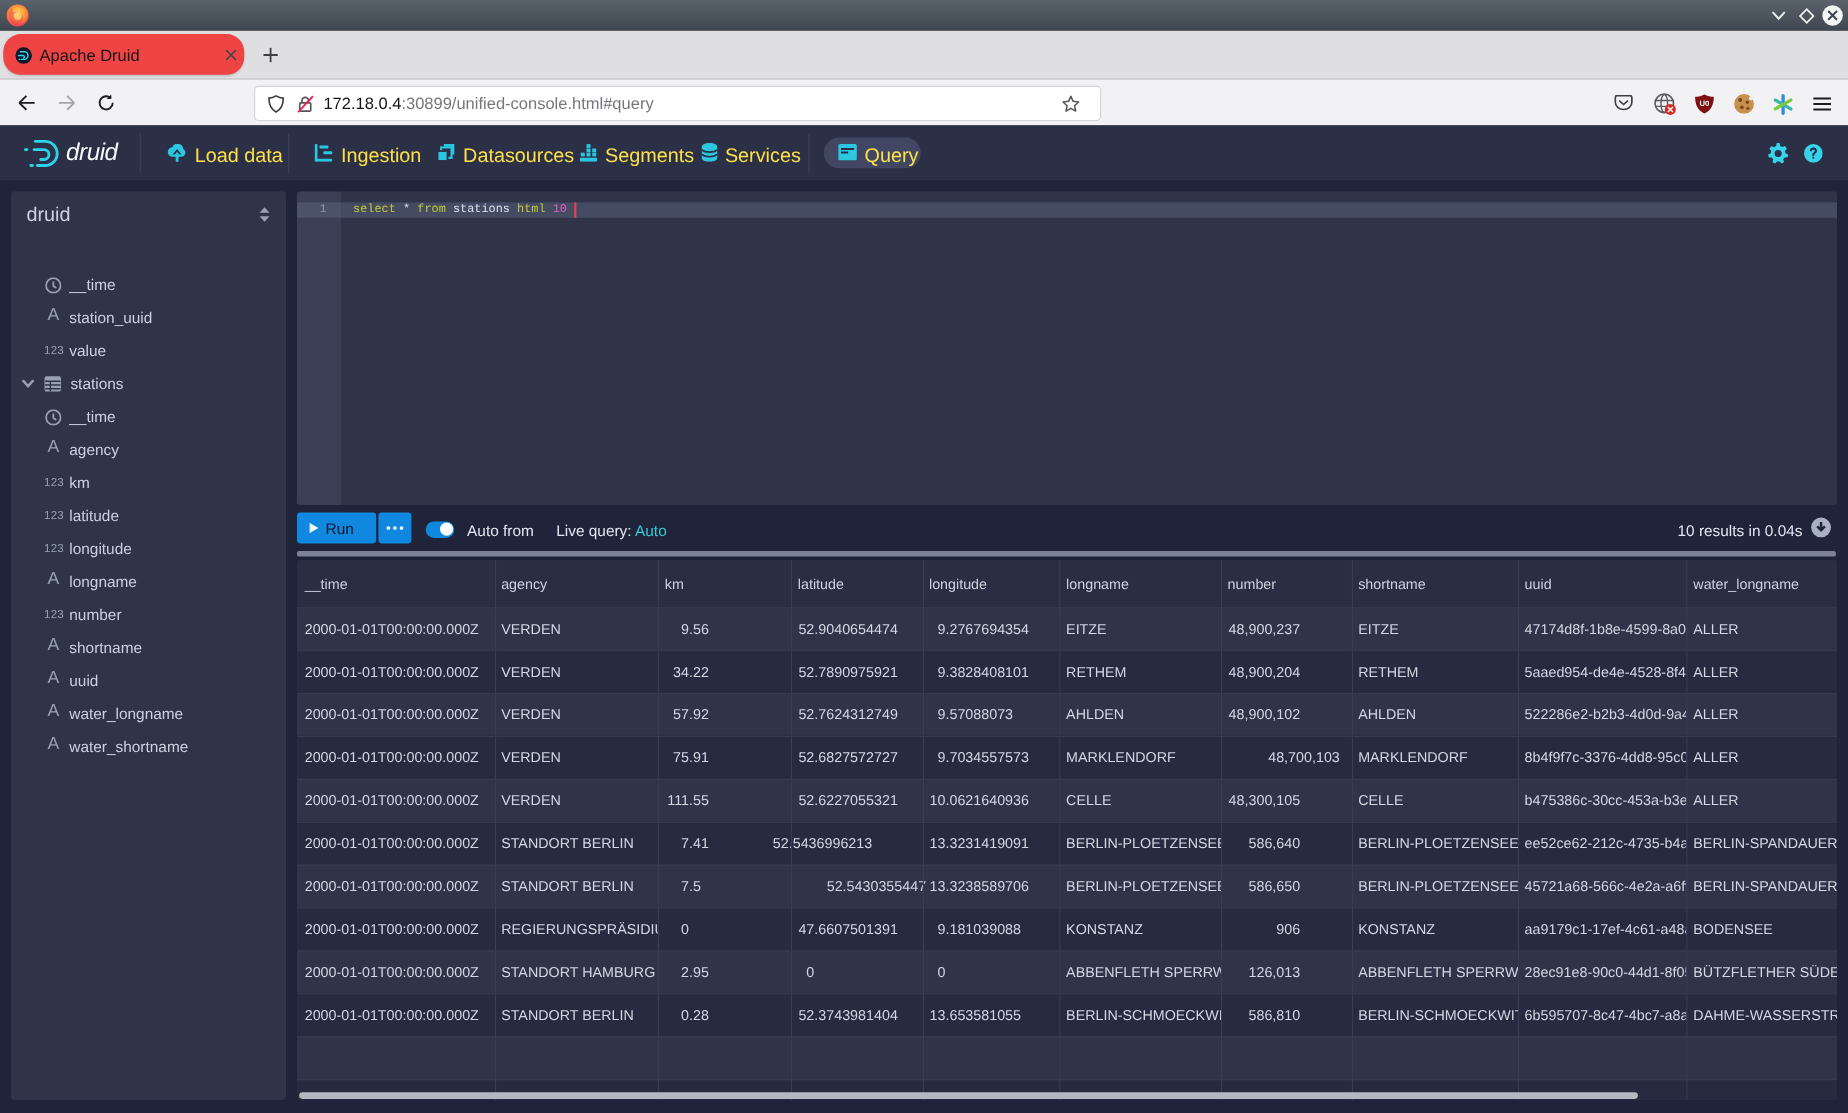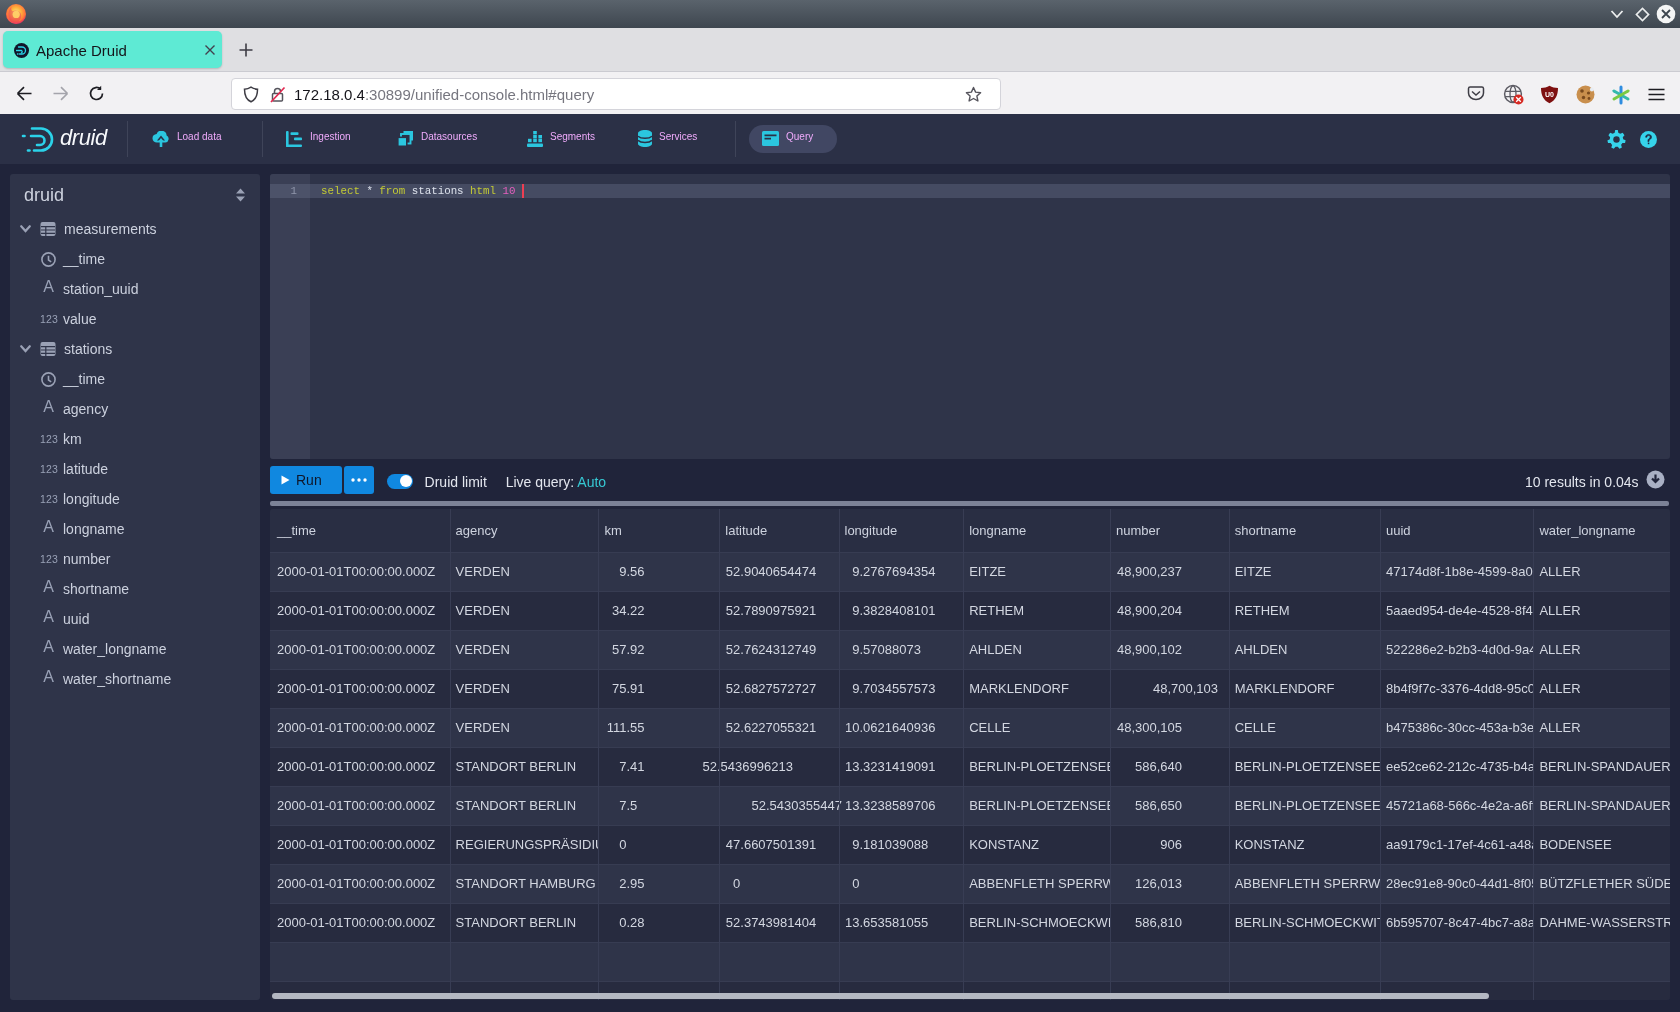--- a/index.html
+++ b/index.html
@@ -4,31 +4,31 @@
 <style>
 *{margin:0;padding:0;box-sizing:border-box}
 html,body{width:1680px;height:1012px;overflow:hidden}
 body{font-family:"Liberation Sans",sans-serif;background:#20243a;position:relative}
 .abs{position:absolute}
 svg{display:block}
 
 #titlebar{left:0;top:0;width:1680px;height:28px;background:linear-gradient(180deg,#5a636c,#3e464f)}
 #titletext{width:100%;top:6px;text-align:center;font-size:15px;color:#f7f8f8}
 #tabbar{left:0;top:28px;width:1680px;height:44px;background:#dfdfe2;border-bottom:1px solid #cbcbd1}
-#tab{left:3px;top:3px;width:219px;height:37px;background:#5eead4;border-radius:5px;box-shadow:0 1px 2px rgba(0,0,0,.18)}
+#tab{left:3px;top:3px;width:219px;height:37px;background:#ef4444;border-radius:16px;box-shadow:0 1px 2px rgba(0,0,0,.18)}
 #tabtext{left:33px;top:11px;font-size:15px;color:#15141a}
 #favicon{left:11px;top:12px;width:15px;height:15px;border-radius:50%;background:#11152a}
 #urlrow{left:0;top:72px;width:1680px;height:42px;background:#f2f1f3}
 #urlbox{left:231px;top:6px;width:770px;height:32px;background:#fff;border:1px solid #d4d4da;border-radius:4px}
 #urltext{left:62px;top:7px;font-size:15px;color:#15141a;white-space:nowrap}
 #urltext span{color:#76767f}
 
 #navbar{left:0;top:114px;width:1680px;height:50px;background:#2b3046}
 .navdiv{top:7px;width:1px;height:36px;background:#3f4459}
-.navtx{top:17px;font-size:10px;color:#f0abfc;white-space:nowrap}
+.navtx{top:17px;font-size:18px;color:#fde047;white-space:nowrap}
 #qpill{left:749px;top:11px;width:88px;height:28px;background:#414763;border-radius:14px}
 #logotx{left:60px;top:11px;font-size:22px;font-style:italic;color:#f6f8fb;letter-spacing:-0.4px}
 
 #sidebar{left:10px;top:174px;width:250px;height:826px;background:#2f3449;border-radius:3px;overflow:hidden}
 #sbtitle{left:14px;top:11px;font-size:18px;color:#ced3df}
 .trow{left:0;width:250px;height:30px}
 .tlabel{top:7px;font-size:14px;color:#ccd1de;white-space:nowrap}
 .ticon{color:#99a1b6}
 #editor{left:270px;top:174px;width:1400px;height:285px;background:#2f3449;border-radius:3px;overflow:hidden}
 #gutter{left:0;top:0;width:40px;height:285px;background:#3a3f55}
@@ -228,30 +228,20 @@
     <circle cx="8.5" cy="8.5" r="8.5" fill="#36d3ea"></circle>
     <path d="M5.6 6.2 C5.6 4.5 6.9 3.4 8.6 3.4 C10.3 3.4 11.5 4.5 11.5 6 C11.5 7.3 10.8 8 9.9 8.6 C9.2 9.1 9 9.4 9 10.2 V10.6 H7.9 V9.9 C7.9 8.8 8.3 8.2 9.1 7.6 C9.9 7.1 10.2 6.7 10.2 6 C10.2 5.2 9.5 4.6 8.6 4.6 C7.6 4.6 6.9 5.2 6.9 6.2 Z" fill="#20253c" stroke="#20253c" stroke-width="0.6"></path>
     <rect x="7.8" y="11.6" width="1.5" height="1.6" fill="#20253c"></rect>
   </svg>
 </div>
 <div id="sidebar" class="abs">
   <div id="sbtitle" class="abs">druid</div>
   <svg class="abs" style="left:225px;top:14px" width="11" height="14" viewBox="0 0 11 14">
       <path d="M5.5 0.5 L10 5.5 H1 Z M5.5 13.5 L1 8.5 H10 Z" fill="#9aa1b5"></path>
     </svg>
-  <div class="trow abs" style="top:40px">
-      <svg class="abs" style="left:10px;top:11px" width="11" height="8" viewBox="0 0 11 8">
-        <path d="M1.2 1.2 L5.5 6 L9.8 1.2" stroke="#9aa1b5" stroke-width="2.2" fill="none" stroke-linecap="round"></path>
-      </svg>
-      <svg class="abs" style="left:30px;top:7px" width="16" height="16" viewBox="0 0 16 16">
-        <rect x="0.5" y="1" width="15" height="14" rx="2" fill="#9aa1b5"></rect>
-        <path d="M1 5.6 H15 M1 9 H15 M1 12.4 H15 M5.8 5.6 V15" stroke="#2f3449" stroke-width="1.2" fill="none"></path>
-      </svg>
-      <div class="tlabel abs" style="left:54px">measurements</div>
-    </div>
   <div class="trow abs" style="top:70px">
       <svg class="abs" style="left:31px;top:8px" width="15" height="15" viewBox="0 0 15 15">
         <circle cx="7.5" cy="7.5" r="6.6" stroke="#9aa1b5" stroke-width="1.6" fill="none"></circle>
         <path d="M7.5 3.8 V8 L10.2 9.8" stroke="#9aa1b5" stroke-width="1.6" fill="none"></path>
       </svg>
       <div class="tlabel abs" style="left:53px">__time</div>
     </div>
   <div class="trow abs" style="top:100px">
       <div class="abs ticon" style="left:31px;top:4px;width:15px;text-align:center;font-size:16px">A</div>
       <div class="tlabel abs" style="left:53px">station_uuid</div>
@@ -336,21 +326,21 @@
   <div id="morebtn" class="abs bluebtn">
     <svg class="abs" style="left:7px;top:12px" width="16" height="4" viewBox="0 0 16 4">
         <circle cx="2" cy="2" r="1.7" fill="#fff"></circle>
         <circle cx="8" cy="2" r="1.7" fill="#fff"></circle>
         <circle cx="14" cy="2" r="1.7" fill="#fff"></circle>
       </svg>
   </div>
   <div class="abs" style="left:387px;top:473.5px;width:26px;height:15px;border-radius:8px;background:#1088e0">
     <div class="abs" style="left:12.5px;top:1.5px;width:12px;height:12px;border-radius:50%;background:#fff"></div>
   </div>
-  <div class="rbtx abs" style="left:424.6px;top:473.5px">Druid limit</div>
+  <div class="rbtx abs" style="left:424.6px;top:473.5px">Auto from</div>
   <div class="rbtx abs" style="left:505.7px;top:473.5px">Live query: <span style="color:#36c8d3">Auto</span></div>
   <div class="rbtx abs" style="left:1525px;top:473.5px">10 results in 0.04s</div>
   <svg class="abs" style="left:1645.5px;top:470px" width="19" height="19" viewBox="0 0 19 19">
     <circle cx="9.5" cy="9.5" r="9" fill="#a9b0c4"></circle>
     <path d="M9.5 4.5 V11 M6 8.5 L9.5 12 L13 8.5" stroke="#20243a" stroke-width="2.2" fill="none"></path>
   </svg>
 </div>
 <div id="divbar" class="abs"></div>
 <div id="rtable" class="abs">
   <div id="thead" class="abs"></div>

